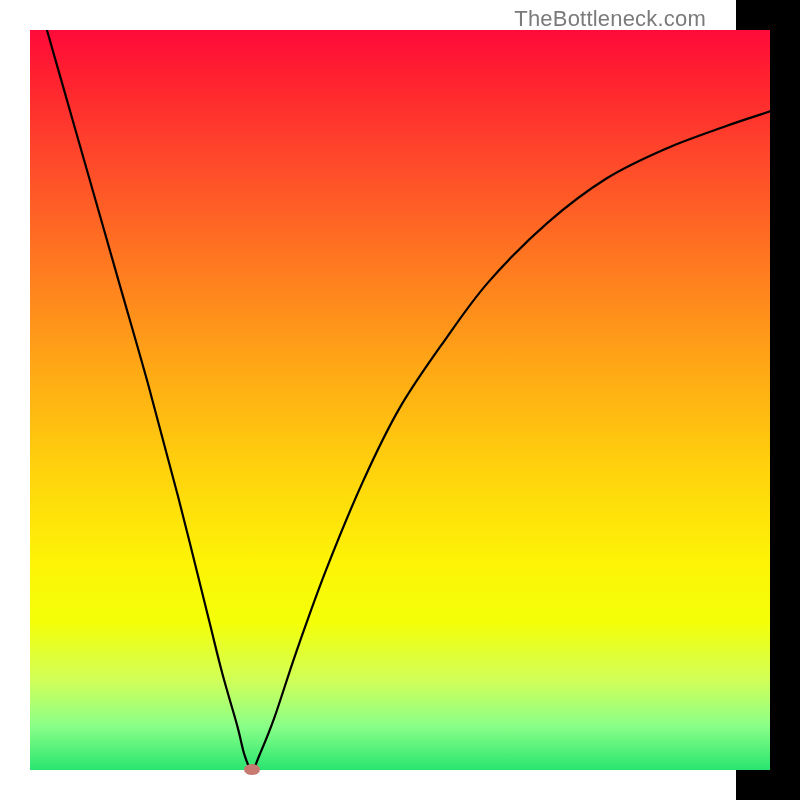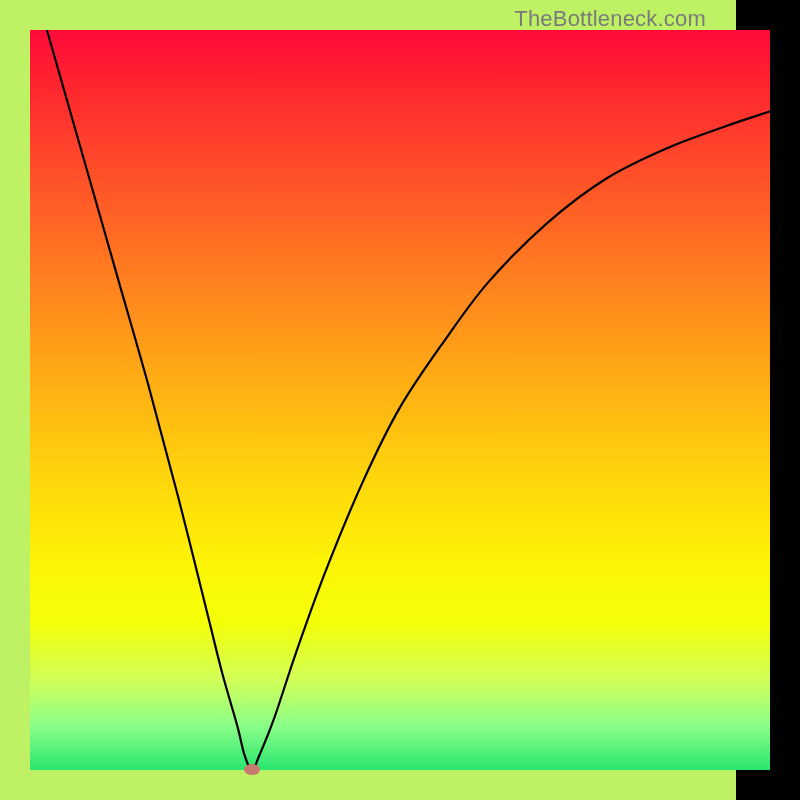--- a/index.html
+++ b/index.html
@@ -1,20 +1,20 @@
 <!DOCTYPE html>
 <html><head>
 <meta charset="utf-8">
 <style>
   * { margin: 0; padding: 0; box-sizing: border-box; }
   html, body { width: 800px; height: 800px; overflow: hidden; background: #000; }
   .frame {
     width: 736px;
     height: 800px;
-    background: #bef264;
+    background: #ffffff;
     position: relative;
   }
   .plot-area {
     position: absolute;
     left: 30px;
     top: 30px;
     width: 740px;
     height: 740px;
     background: linear-gradient(to bottom,
       #ff0a3a 0%,

